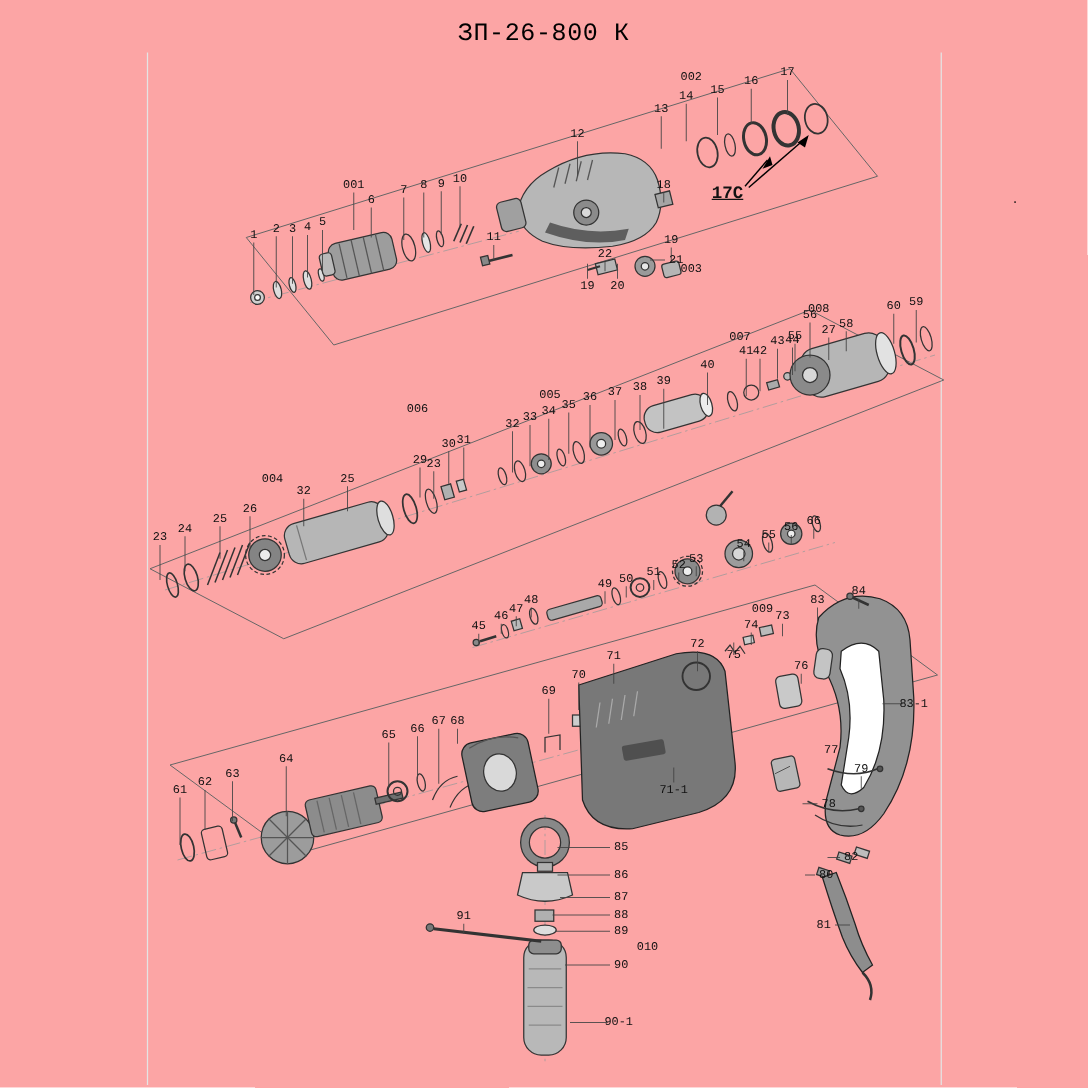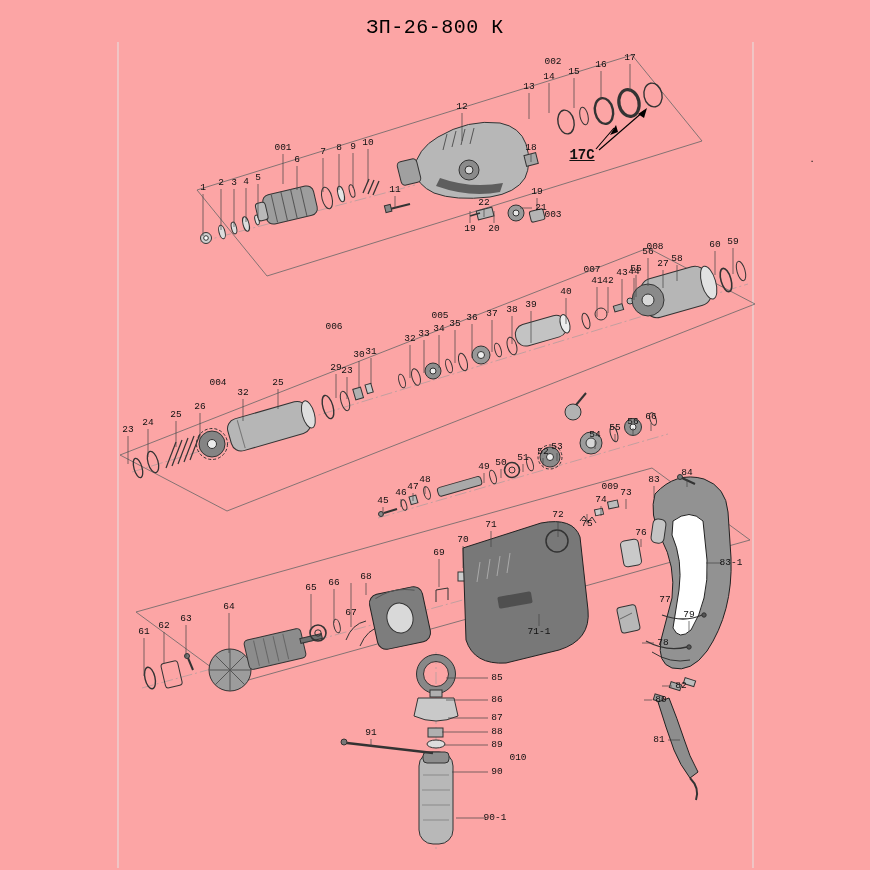--- a/index.html
+++ b/index.html
@@ -472,21 +472,21 @@
       <span class="part-label" style="left: 731px; top: 563px;">83-1</span>
       <span class="part-label" style="left: 641px; top: 600px; margin-left: 24px;">77</span>
       <span class="part-label" style="left: 689px; top: 615px; text-align: center;">79</span>
       <span class="part-label" style="left: 663px; top: 643px;">78</span>
       <span class="part-label" style="left: 558px; top: 515px;">72</span>
       <span class="part-label" style="left: 491px; top: 525px;">71</span>
       <span class="part-label" style="left: 539px; top: 632px;">71-1</span>
       <span class="part-label" style="left: 463px; top: 540px;">70</span>
       <span class="part-label" style="left: 439px; top: 553px;">69</span>
       <span class="part-label" style="left: 366px; top: 577px;">68</span>
-      <span class="part-label" style="left: 351px; top: 577px; margin-top: 36px;">67</span>
+      <span class="part-label" style="left: 351px; top: 577px;">67</span>
       <span class="part-label" style="left: 334px; top: 583px;">66</span>
       <span class="part-label" style="left: 311px; top: 588px;">65</span>
       <span class="part-label" style="left: 229px; top: 607px;">64</span>
       <span class="part-label" style="left: 186px; top: 619px;">63</span>
       <span class="part-label" style="left: 164px; top: 626px;">62</span>
       <span class="part-label" style="left: 144px; top: 632px;">61</span>
       <span class="part-label" style="left: 681px; top: 686px;">82</span>
       <span class="part-label" style="left: 661px; top: 700px;">80</span>
       <span class="part-label" style="left: 659px; top: 740px;">81</span>
       <span class="part-label" style="left: 497px; top: 678px;">85</span>

